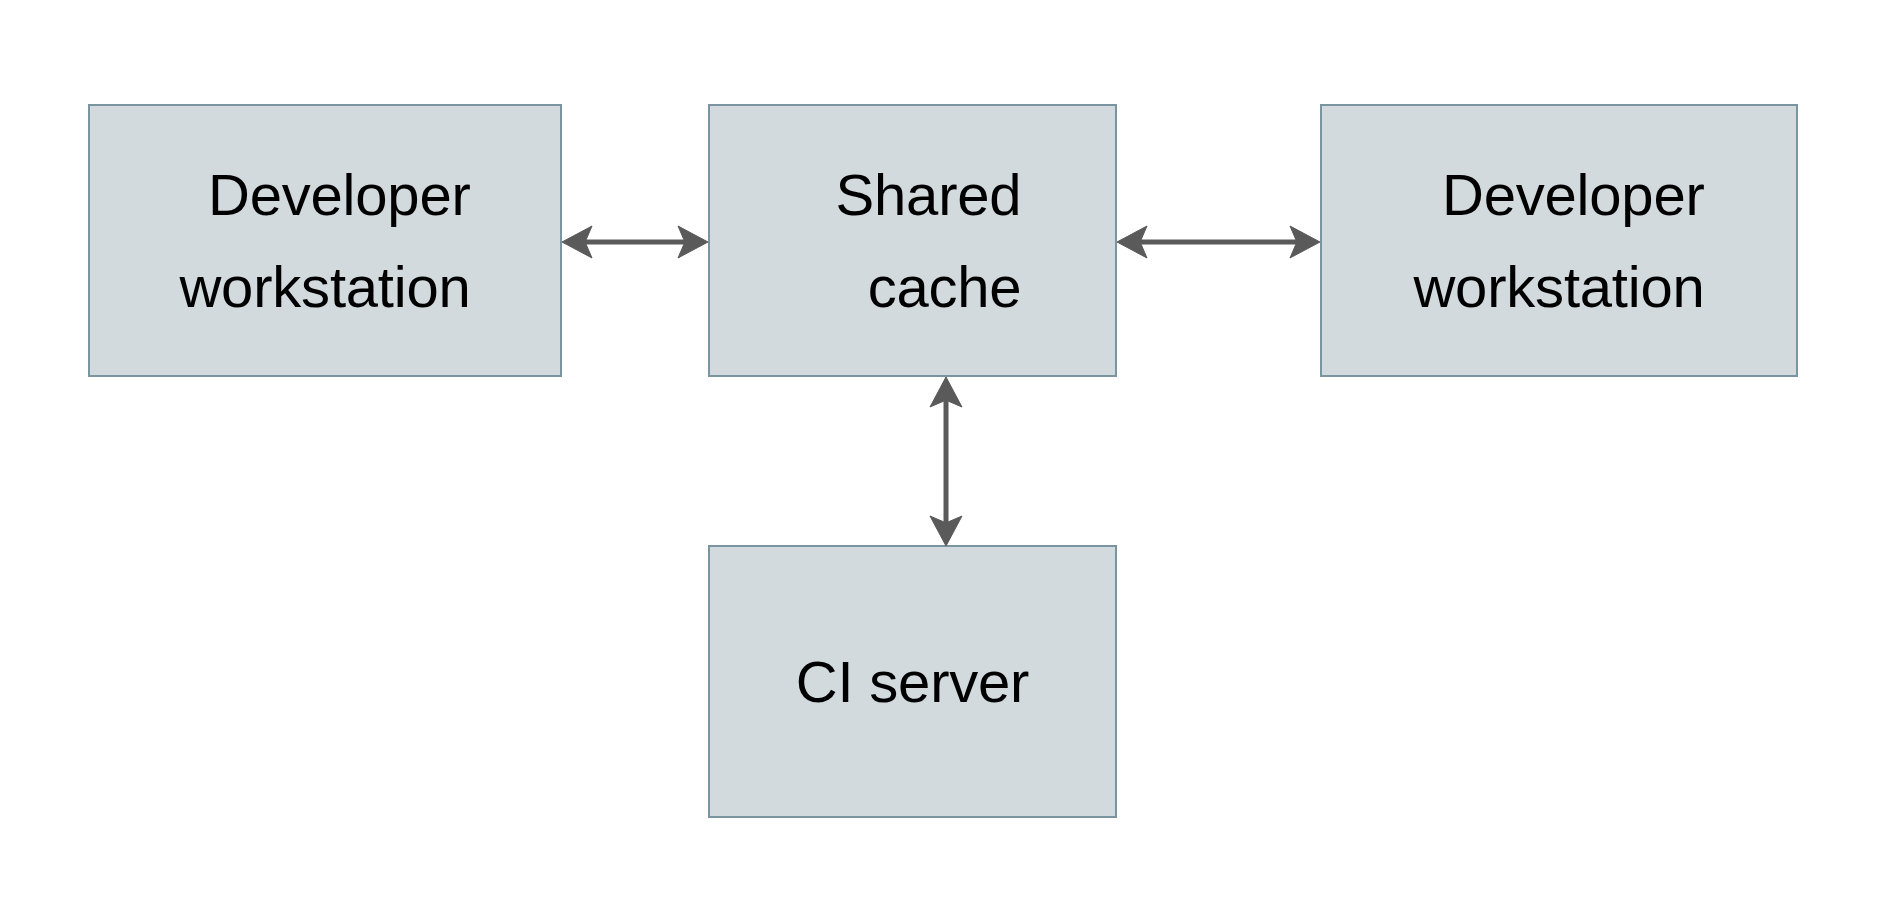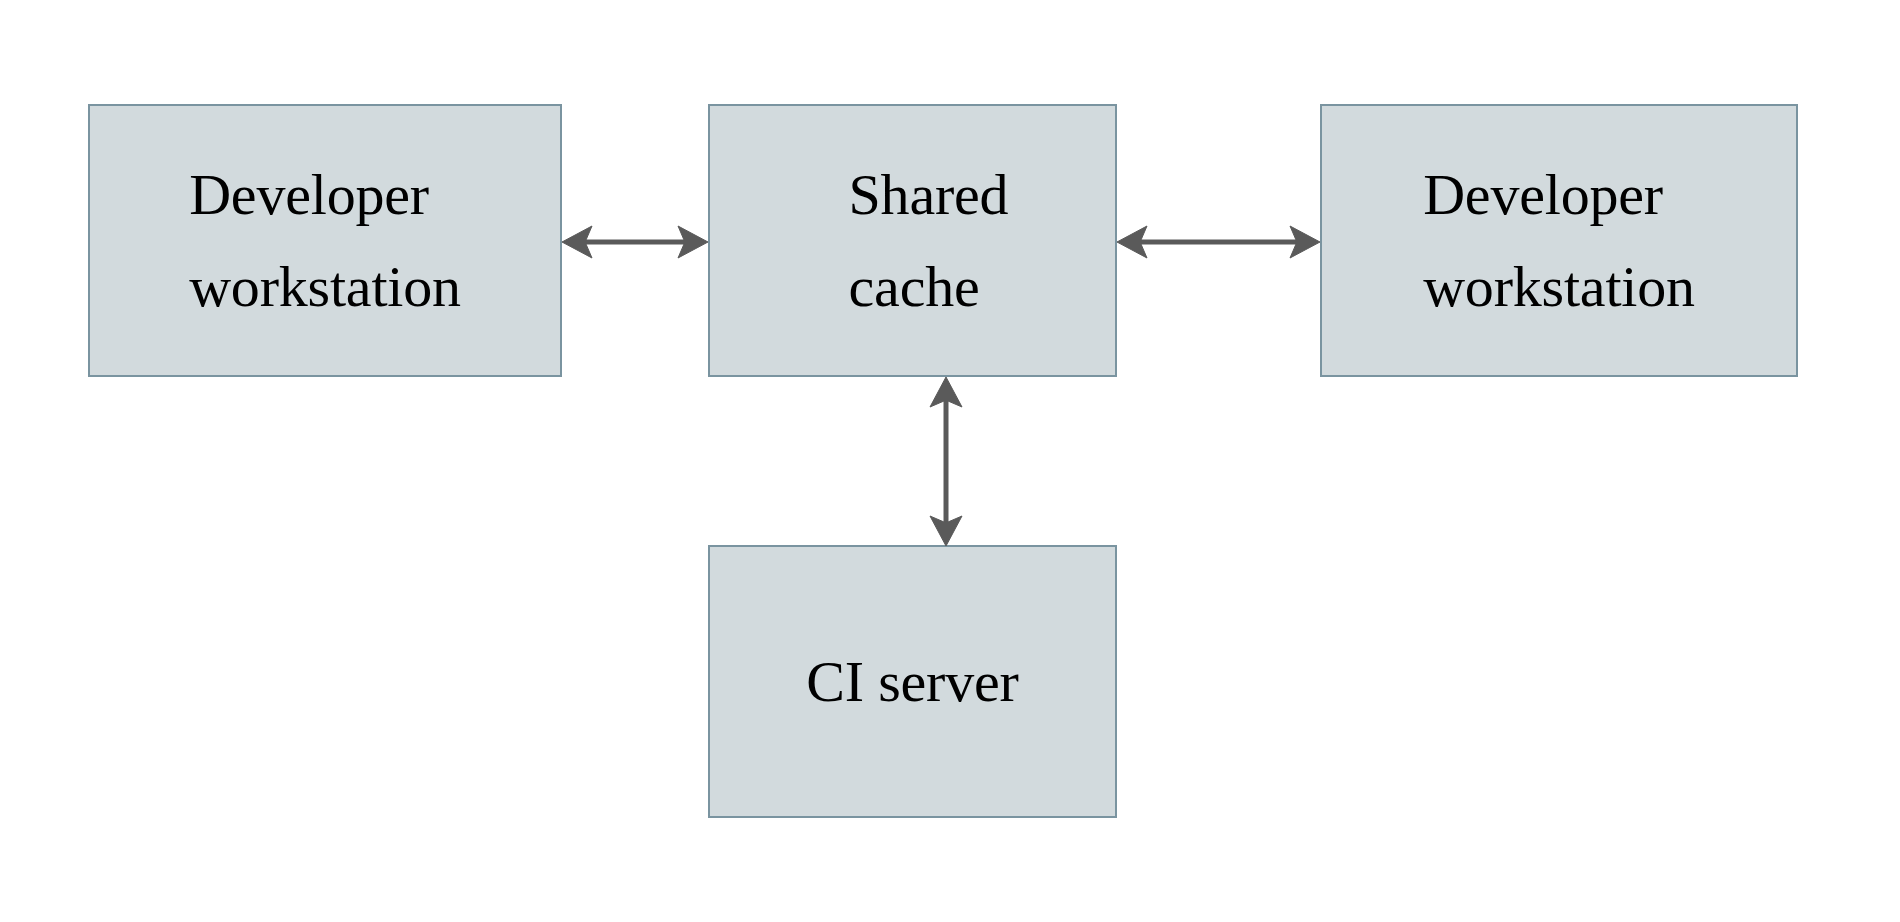--- a/index.html
+++ b/index.html
@@ -19,22 +19,21 @@
     overflow: hidden;
   }
   .node {
     position: absolute;
     box-sizing: border-box;
     background: #d2dadd;
     border: 2px solid #7a94a0;
     display: flex;
     align-items: center;
     justify-content: center;
-    text-align: left;
-    font-family: Liberation Serif, serif;
+    text-align: right;
   }
   .node-label {
     color: #000000;
     font-size: 58px;
     line-height: 1.58;
     font-weight: 400;
     letter-spacing: -0.2px;
     white-space: pre-line;
     padding: 0 2px;
   }

